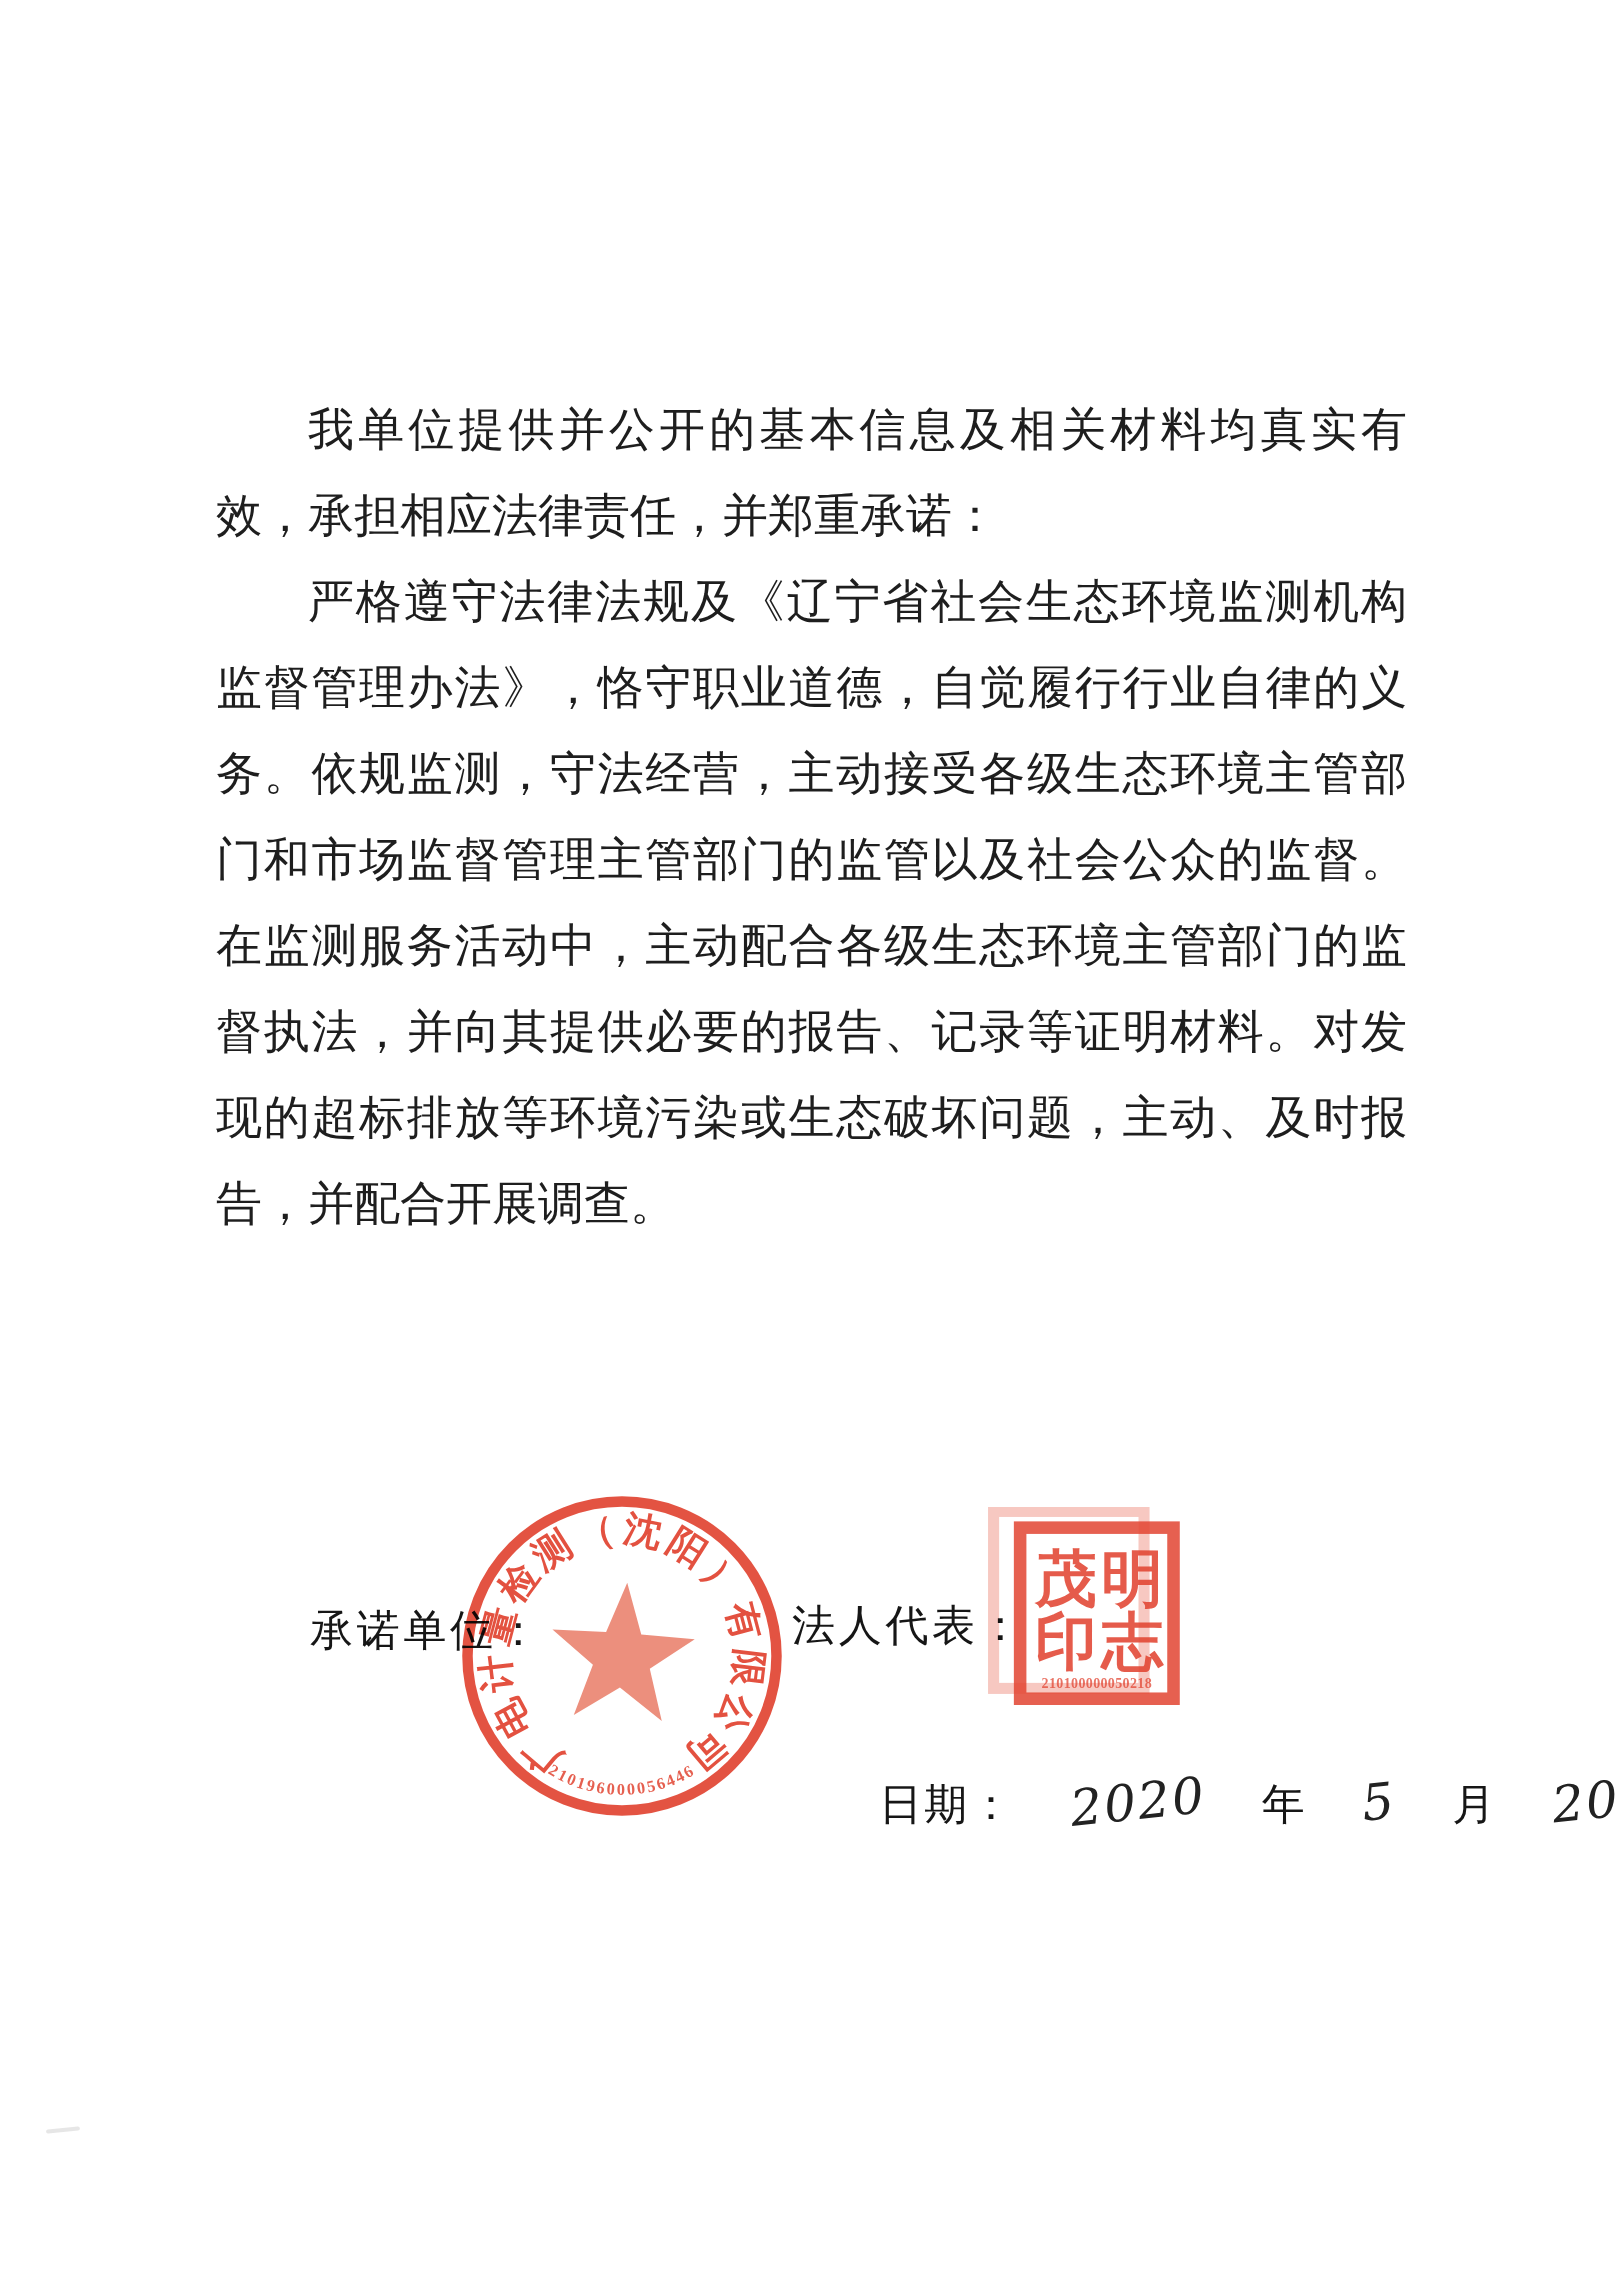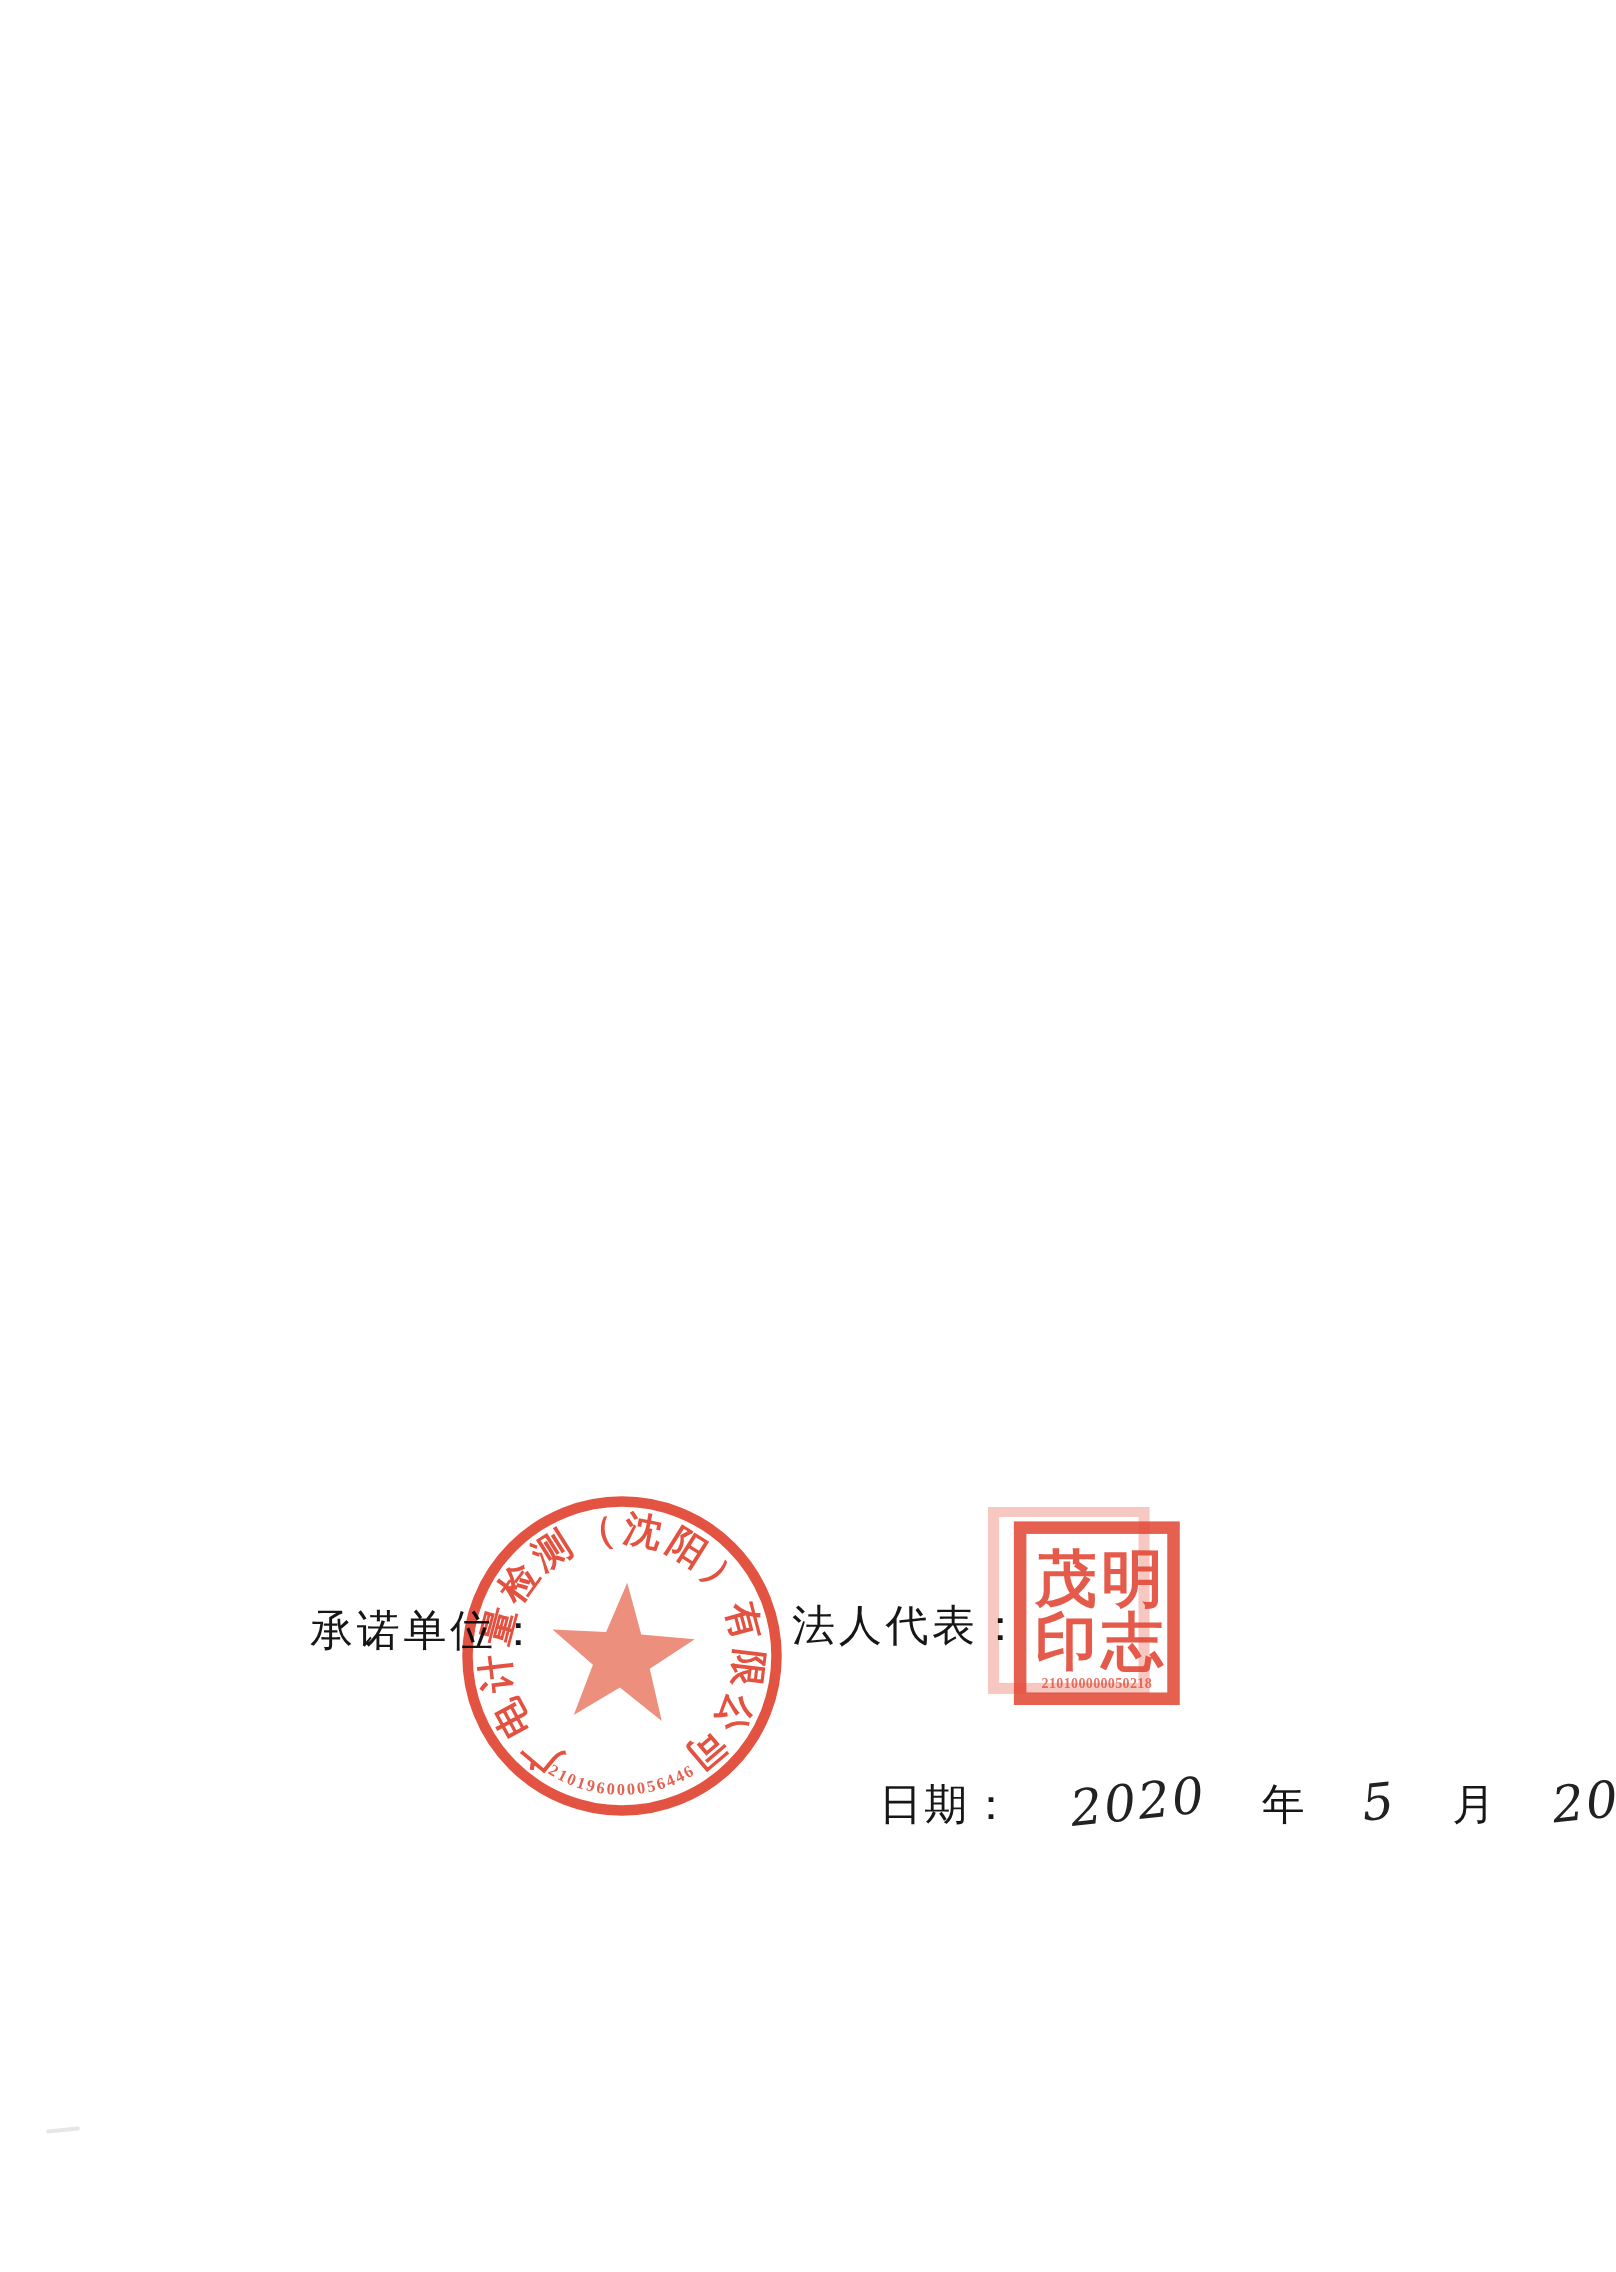--- a/index.html
+++ b/index.html
@@ -100,20 +100,22 @@
     transform: rotate(-6deg);
   }
 </style>
 </head>
 <body>
 
 <div class="page">
 
 
   <div class="body-text">
+    <p>我单位提供并公开的基本信息及相关材料均真实有效，承担相应法律责任，并郑重承诺：</p>
+    <p>严格遵守法律法规及《辽宁省社会生态环境监测机构监督管理办法》，恪守职业道德，自觉履行行业自律的义务。依规监测，守法经营，主动接受各级生态环境主管部门和市场监督管理主管部门的监管以及社会公众的监督。在监测服务活动中，主动配合各级生态环境主管部门的监督执法，并向其提供必要的报告、记录等证明材料。对发现的超标排放等环境污染或生态破坏问题，主动、及时报告，并配合开展调查。</p>
   </div>
 
   <div class="sig-label unit-label">承诺单位：</div>
   <div class="sig-label rep-label">法人代表：</div>
 
   <svg class="company-seal" viewBox="0 0 440 440" xmlns="http://www.w3.org/2000/svg">
     <circle cx="220" cy="220" r="206" fill="none" stroke-width="14" opacity="0.92" stroke="#e03a26"></circle>
     <path id="cs-name-path" d="M 144,351.6 A 152,152 0 1 1 296,351.6" fill="none"></path>
     <path id="cs-code-path" d="M 101,361.7 A 185,185 0 0 0 339,361.7" fill="none"></path>
     <text class="seal-text" font-size="50" letter-spacing="7" text-anchor="middle" opacity="0.93" fill="#e03a26">

